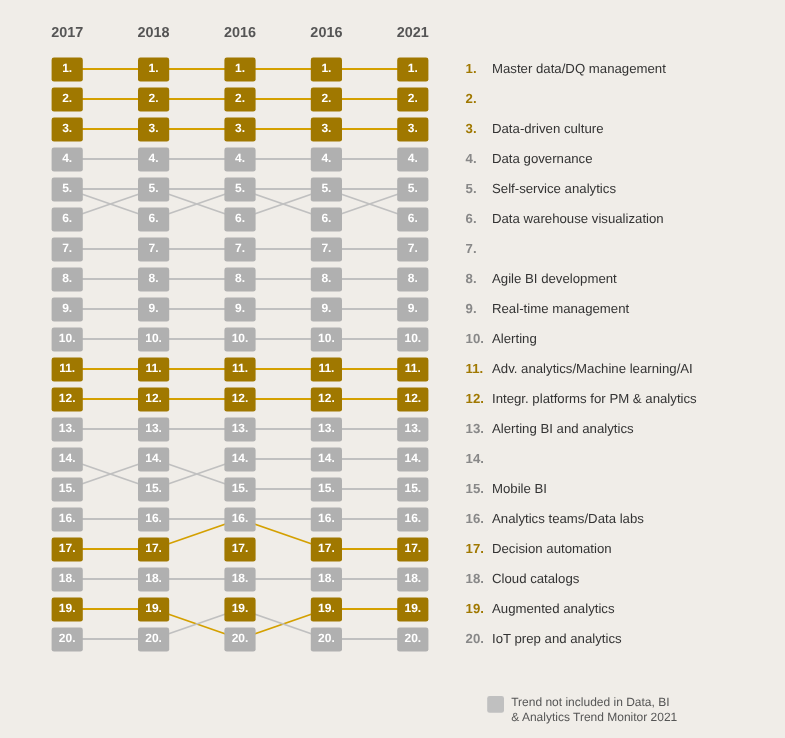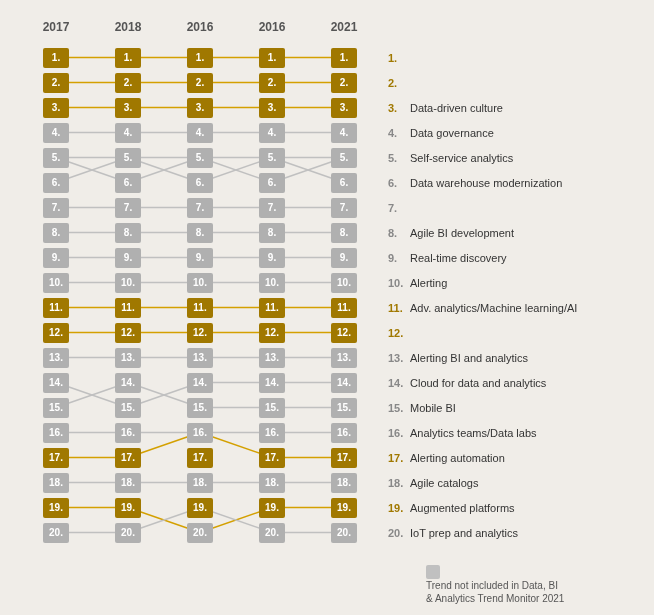--- a/index.html
+++ b/index.html
@@ -95,21 +95,20 @@
       pointer-events: none;
     }
     .legend {
       position: absolute;
       bottom: 10px;
       right: 10px;
       display: flex;
       align-items: flex-start;
       font-size: 10px;
       color: #555;
-      flex-direction: column;
     }
     .legend-box {
       width: 14px;
       height: 14px;
       background: #c0c0c0;
       border-radius: 2px;
       margin-right: 6px;
       flex-shrink: 0;
       margin-top: 1px;
     }
@@ -547,89 +546,90 @@
         </div>
         <div class="rank-cell">
           <div class="rank-badge badge-gray">20.</div>
         </div>
       </div>
     </div>
 
   <div class="labels-area" id="labels-area">
   <div class="label-row">
         <span class="label-num">1.</span>
+        <span>Master data/DQ management</span>
       </div>
       <div class="label-row">
         <span class="label-num">2.</span>
       </div>
       <div class="label-row">
         <span class="label-num">3.</span>
         <span>Data-driven culture</span>
       </div>
       <div class="label-row">
         <span class="label-num label-num-gray">4.</span>
         <span>Data governance</span>
       </div>
       <div class="label-row">
         <span class="label-num label-num-gray">5.</span>
         <span>Self-service analytics</span>
       </div>
       <div class="label-row">
         <span class="label-num label-num-gray">6.</span>
-        <span>Data warehouse modernization</span>
+        <span>Data warehouse visualization</span>
       </div>
       <div class="label-row">
         <span class="label-num label-num-gray">7.</span>
       </div>
       <div class="label-row">
         <span class="label-num label-num-gray">8.</span>
         <span>Agile BI development</span>
       </div>
       <div class="label-row">
         <span class="label-num label-num-gray">9.</span>
-        <span>Real-time discovery</span>
+        <span>Real-time management</span>
       </div>
       <div class="label-row">
         <span class="label-num label-num-gray">10.</span>
         <span>Alerting</span>
       </div>
       <div class="label-row">
         <span class="label-num">11.</span>
         <span>Adv. analytics/Machine learning/AI</span>
       </div>
       <div class="label-row">
         <span class="label-num">12.</span>
+        <span>Integr. platforms for PM &amp; analytics</span>
       </div>
       <div class="label-row">
         <span class="label-num label-num-gray">13.</span>
         <span>Alerting BI and analytics</span>
       </div>
       <div class="label-row">
         <span class="label-num label-num-gray">14.</span>
-        <span>Cloud for data and analytics</span>
       </div>
       <div class="label-row">
         <span class="label-num label-num-gray">15.</span>
         <span>Mobile BI</span>
       </div>
       <div class="label-row">
         <span class="label-num label-num-gray">16.</span>
         <span>Analytics teams/Data labs</span>
       </div>
       <div class="label-row">
         <span class="label-num">17.</span>
-        <span>Alerting automation</span>
+        <span>Decision automation</span>
       </div>
       <div class="label-row">
         <span class="label-num label-num-gray">18.</span>
-        <span>Agile catalogs</span>
+        <span>Cloud catalogs</span>
       </div>
       <div class="label-row">
         <span class="label-num">19.</span>
-        <span>Augmented platforms</span>
+        <span>Augmented analytics</span>
       </div>
       <div class="label-row">
         <span class="label-num label-num-gray">20.</span>
         <span>IoT prep and analytics</span>
       </div>
     </div>
 
   <div class="legend">
     <div class="legend-box"></div>
     <div class="legend-text">Trend not included in Data, BI &amp; Analytics Trend Monitor 2021</div>

